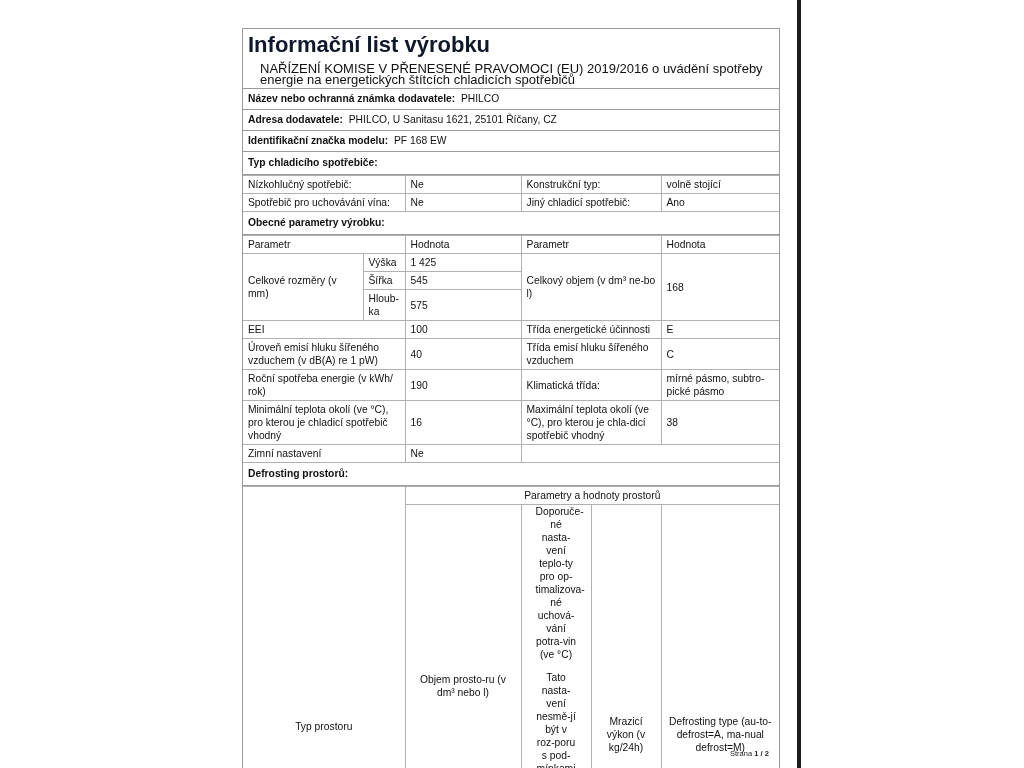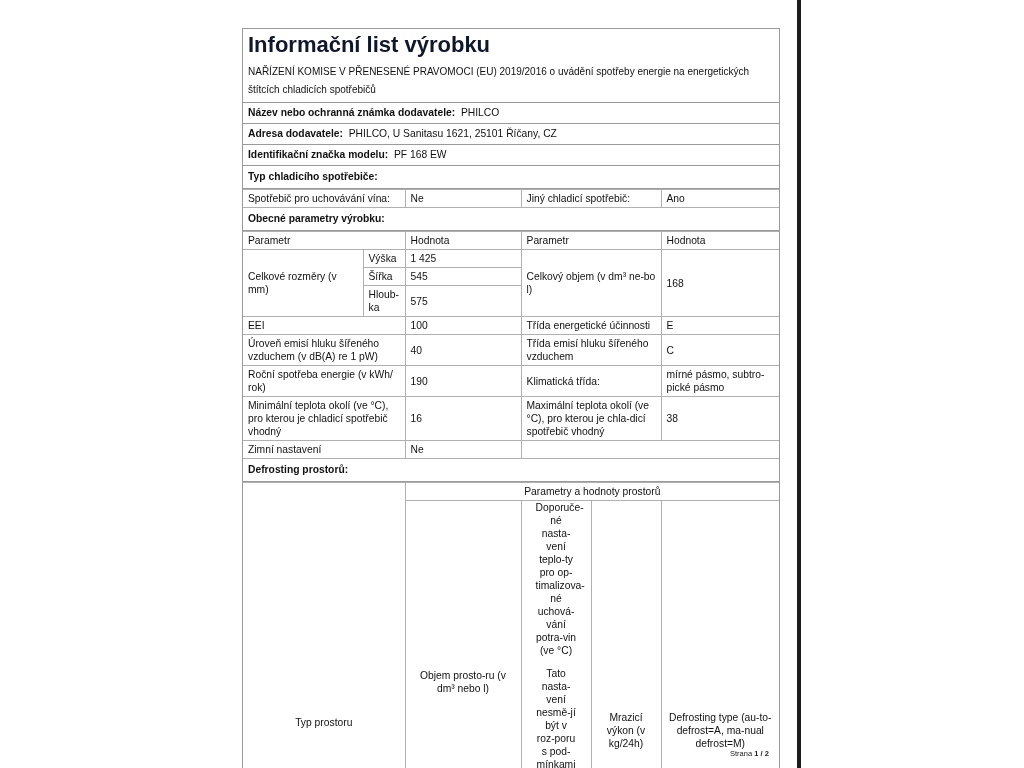--- a/index.html
+++ b/index.html
@@ -12,21 +12,21 @@
     }
     .doc {
       position: absolute; left: 242px; top: 28px; width: 536px;
       border: 1px solid #9a9a9a; border-bottom: none;
       font-size: 10.3px; line-height: 13px;
     }
     .title-block { padding: 2px 5px 3px 5px; border-bottom: 1px solid #9a9a9a; }
     .doc-title {
       font-size: 22px; line-height: 28px; font-weight: bold; color: #0f172a; margin: 0 0 4px 0;
     }
-    .regulation { font-size: 10px; line-height: 18px; }
+    .regulation { font-size: 13px; line-height: 11px; margin-left: 12px; }
     .info-row {
       border-bottom: 1px solid #9a9a9a; padding: 3px 5px; height: 14px; line-height: 14px;
       white-space: nowrap;
     }
     .info-row .lbl { font-weight: bold; }
     .info-row.section { height: 16px; line-height: 16px; }
     table.grid { border-collapse: collapse; width: 536px; table-layout: fixed; }
     table.grid td {
       border: 1px solid #b0b0b0; padding: 2px 5px; vertical-align: middle; font-size: 10.3px; line-height: 13px;
     }
@@ -67,20 +67,26 @@
   </div>
 
   <table class="grid">
     <colgroup>
         <col style="width:162px">
         <col style="width:116px">
         <col style="width:140px">
         <col style="width:118px">
       </colgroup>
     <tbody>
+        <tr>
+      <td>Nízkohlučný spotřebič:</td>
+      <td>Ne</td>
+      <td>Konstrukční typ:</td>
+      <td>volně stojící</td>
+    </tr>
     <tr>
       <td>Spotřebič pro uchovávání vína:</td>
       <td>Ne</td>
       <td>Jiný chladicí spotřebič:</td>
       <td>Ano</td>
     </tr>
   </tbody>
     </table>
 
   <div class="info-row section">

